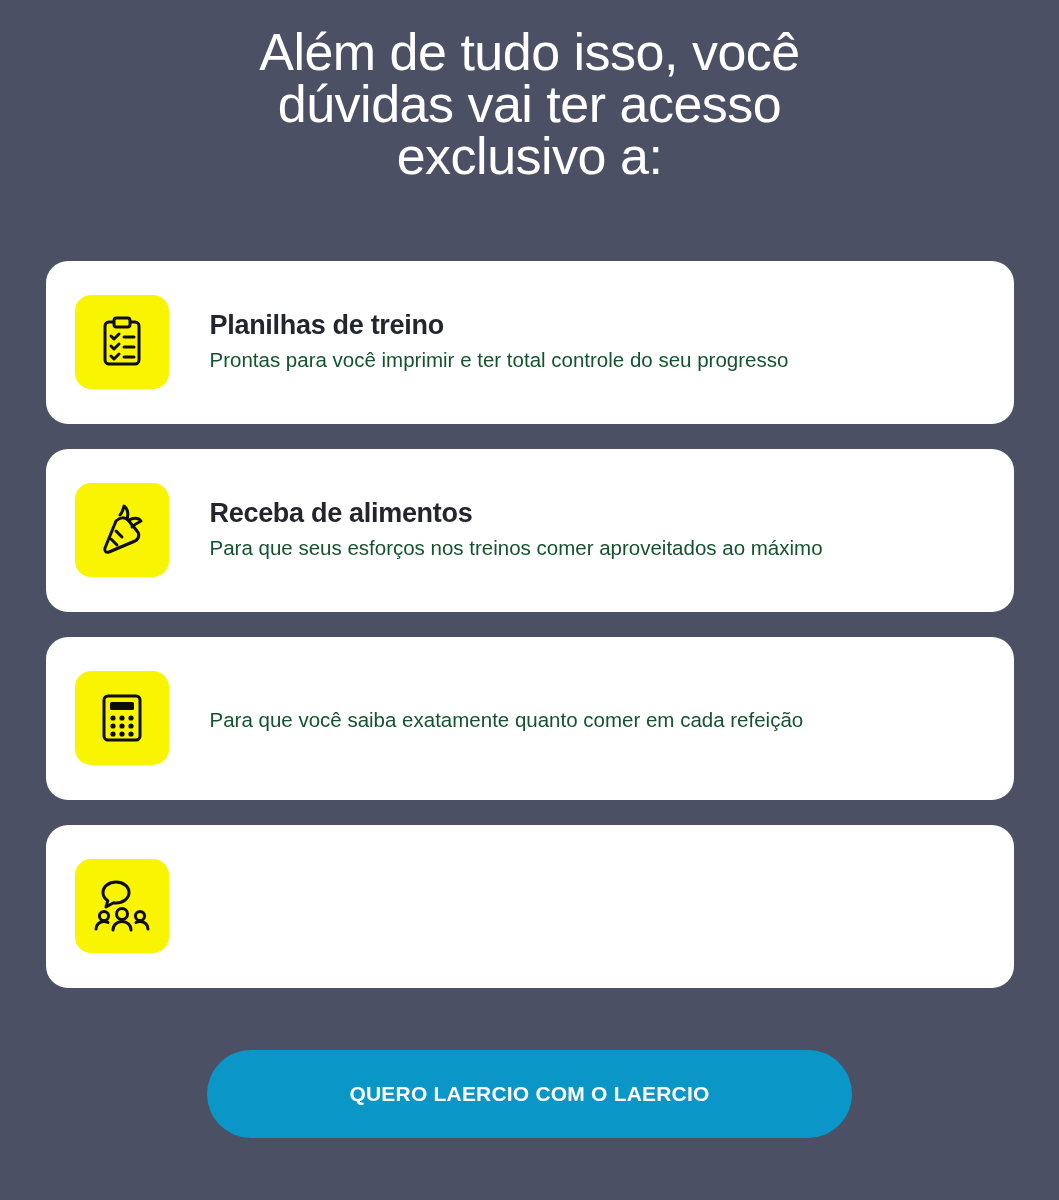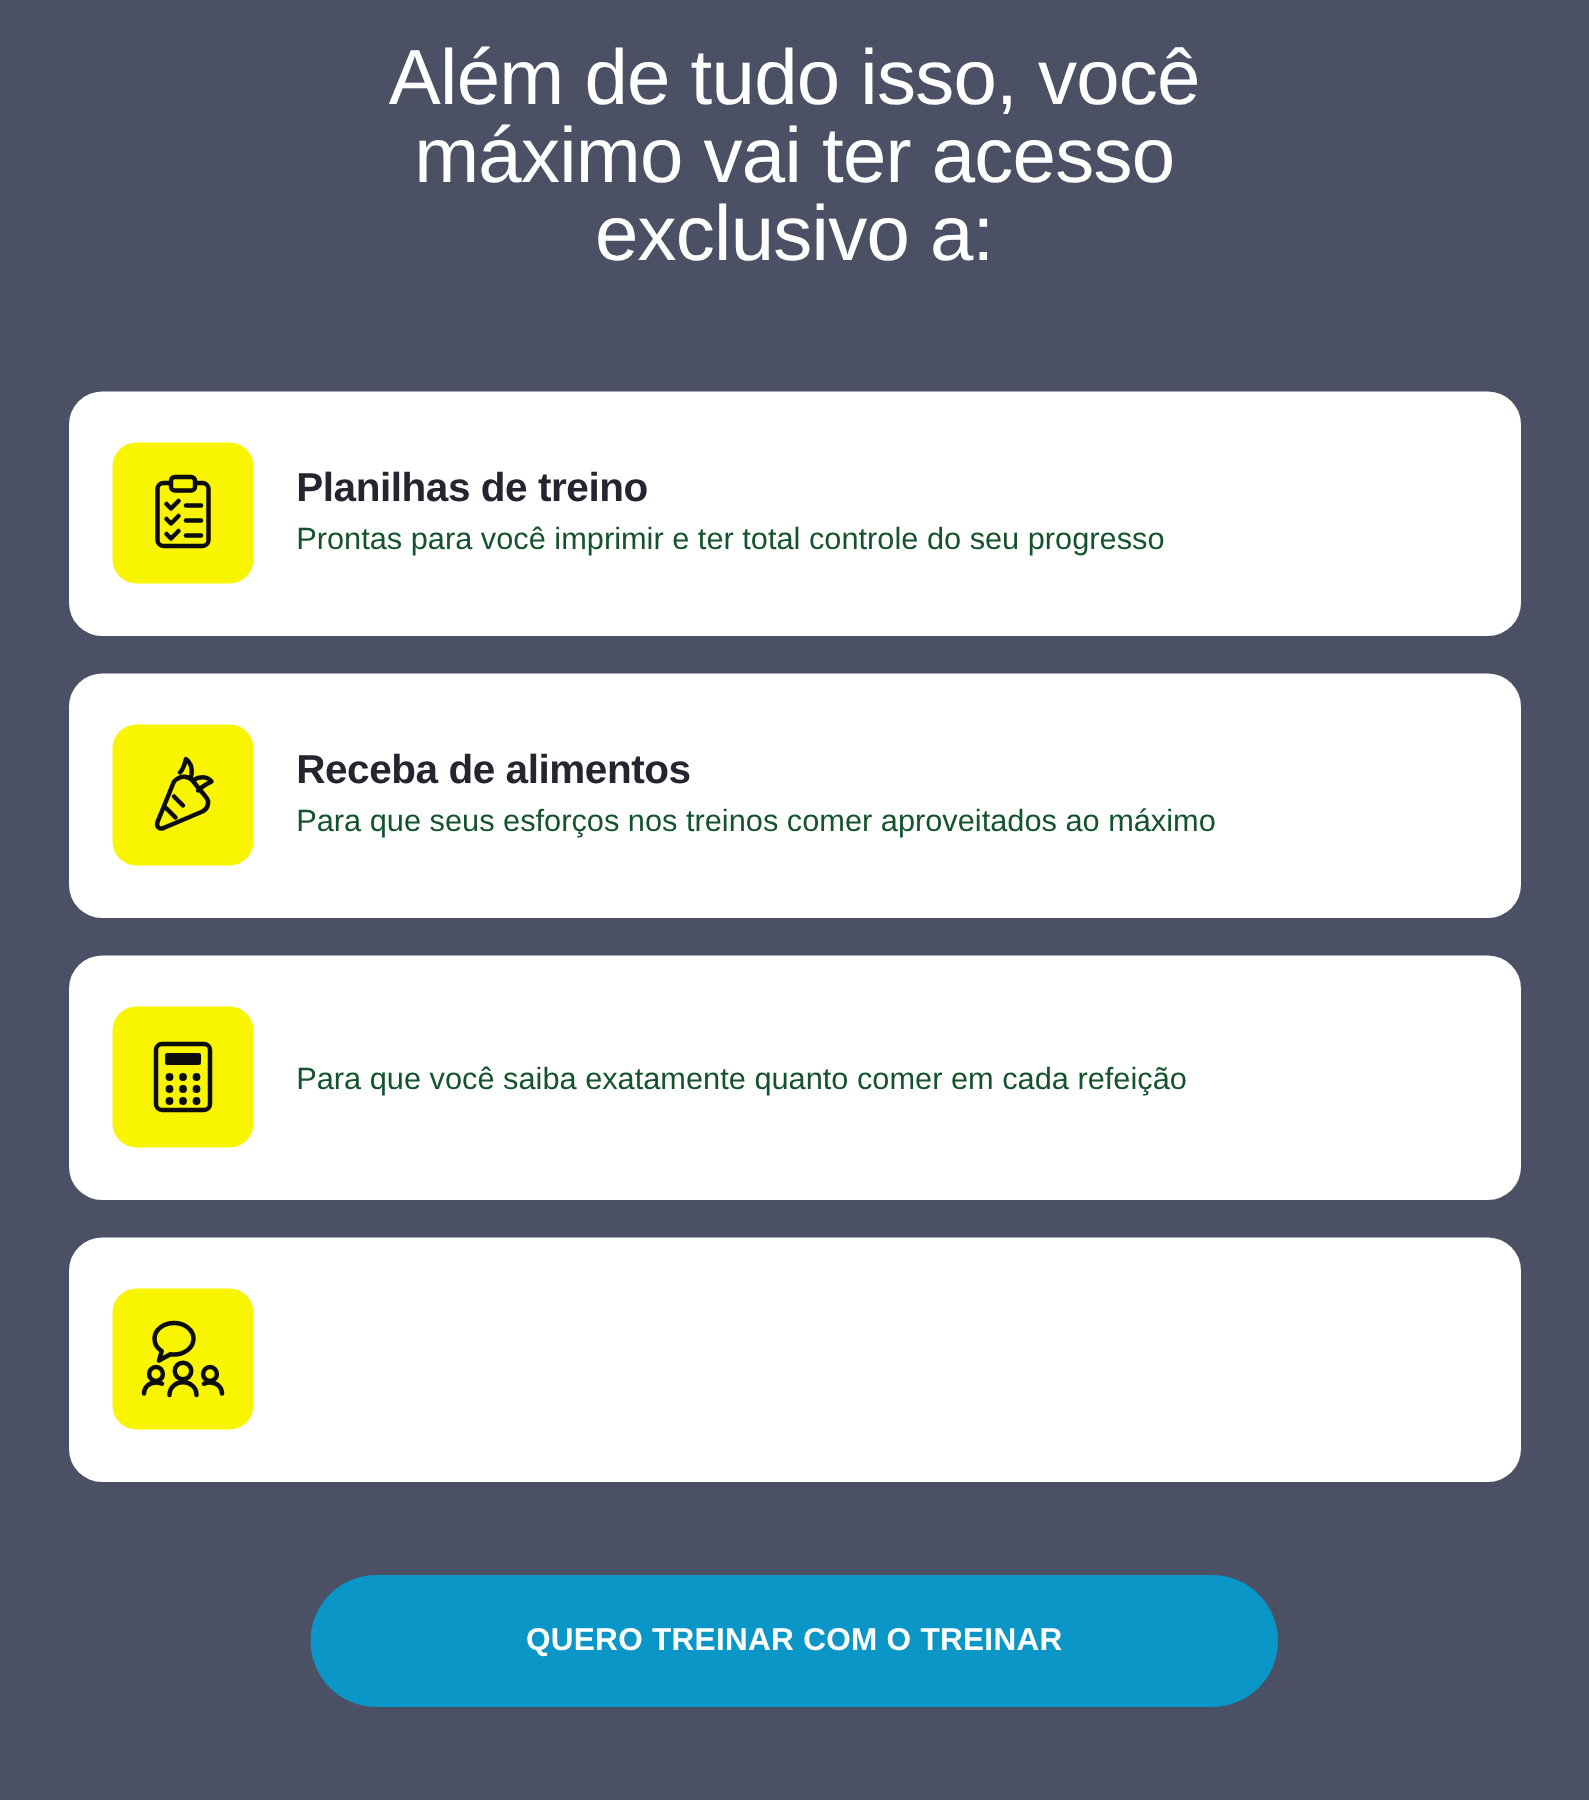--- a/index.html
+++ b/index.html
@@ -46,20 +46,21 @@
     gap: 25px;
   }
   .card {
     background: #ffffff;
     border-radius: 22px;
     height: 163px;
     display: flex;
     align-items: center;
     padding-left: 29px;
     box-sizing: border-box;
+    gap: 12px;
   }
   .icon-box {
     width: 94px;
     height: 94px;
     background: #f9f500;
     border-radius: 16px;
     flex: 0 0 94px;
     display: flex;
     align-items: center;
     justify-content: center;
@@ -110,21 +111,21 @@
     justify-content: center;
   }
 </style>
 </head>
 <body>
 
 <div class="page">
 
   <h1 class="headline">
     <span class="line">Além de tudo isso, você</span>
-    <span class="line">máximo vai ter acesso</span>
+    <span class="line">dúvidas vai ter acesso</span>
     <span class="line">exclusivo a:</span>
   </h1>
 
   <div class="cards">
 
     <div class="card">
       <div class="icon-box">
         <span>
           <svg width="54" height="54" viewBox="0 0 54 54" fill="none" xmlns="http://www.w3.org/2000/svg">
             <rect x="10" y="7" width="34" height="42" rx="4" stroke="#0d0d0d" stroke-width="3"></rect>
@@ -199,16 +200,16 @@
           </svg>
         </span>
       </div>
       <div class="card-text">
       </div>
     </div>
 
   </div>
 
   <div class="cta-wrap">
-    <button class="cta-button">QUERO TREINAR COM O TREINAR</button>
+    <button class="cta-button">QUERO LAERCIO COM O LAERCIO</button>
   </div>
 
 </div>
 
 </body></html>

